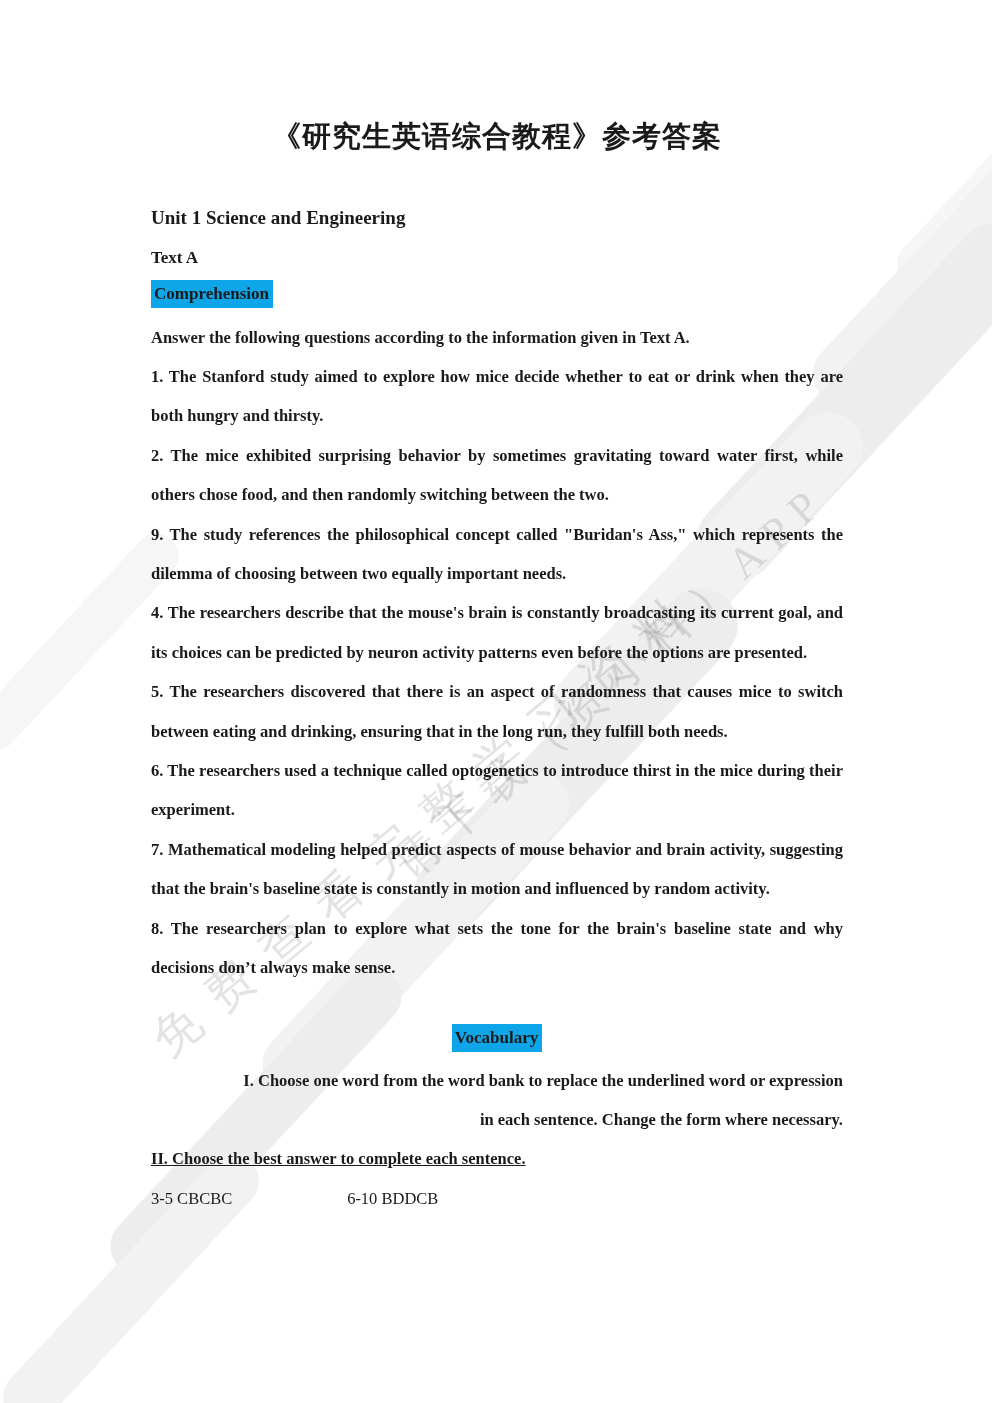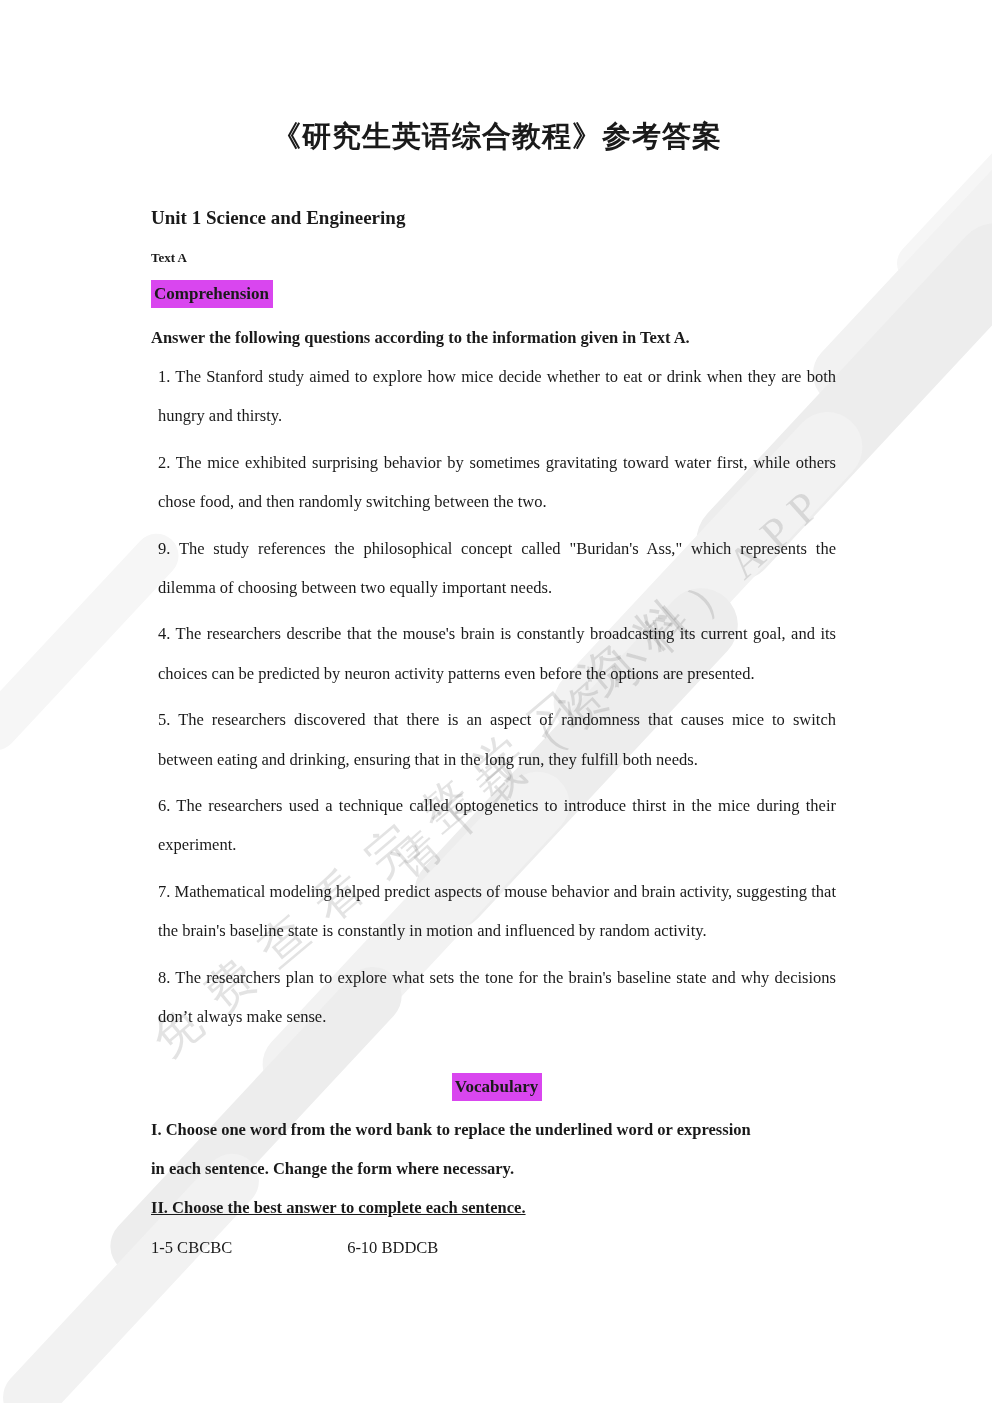--- a/index.html
+++ b/index.html
@@ -39,41 +39,41 @@
   .doc-title{
     text-align:center;
     font-size:29px;font-weight:bold;
     letter-spacing:1px;
     line-height:36px;
   }
   .unit-heading{
     font-size:19px;font-weight:bold;
     margin-top:52px;line-height:23px;
   }
-  .section-label{font-size:13px;font-weight:bold;margin-top:18px;line-height:22px;}
+  .section-label{font-size:17px;font-weight:bold;margin-top:18px;line-height:22px;}
   .hl-row{margin-top:11px;line-height:0;}
   .hl{
     display:inline-block;
-    background:#d946ef;
+    background:#0ea5e9;
     font-size:17px;font-weight:bold;
     line-height:22px;
     padding:3px 4px 3px 3px;
   }
   .bold-instruction{
     font-size:16.5px;font-weight:bold;
     margin-top:19px;line-height:22px;
   }
   .answers{margin-top:8px;}
   .answers p{
-    margin:7px;font-size:16.5px;
+    margin:0;font-size:16.5px;
     line-height:39.4px;
-    text-align:justify;text-justify:inter-word;
+    text-align:justify;text-justify:inter-word;font-weight:bold;
   }
   .vocab-gap{margin-top:36px;text-align:center;}
-  .instr-lines{margin-top:9px;}
+  .instr-lines{margin-top:9px;text-align:right;}
   .instr-lines div{
     font-size:16.5px;font-weight:bold;line-height:39.4px;
   }
   .word-grid{
     display:grid;
     grid-template-columns:144px 137px 149px 118px auto;
     margin-top:0;
   }
   .word-grid span{font-size:16.5px;line-height:39.4px;}
   .part2-instruction{font-size:16.5px;font-weight:bold;line-height:39.4px;margin-top:0;text-decoration:underline;}
@@ -132,18 +132,18 @@
 
     <div class="instr-lines">
       <div>I. Choose one word from the word bank to replace the underlined word or expression</div>
       <div>in each sentence. Change the form where necessary.</div>
     </div>
 
 
     <div class="part2-instruction">II. Choose the best answer to complete each sentence.</div>
 
     <div class="answer-key">
-      <span class="k1">1-5 CBCBC</span>
+      <span class="k1">3-5 CBCBC</span>
       <span class="k2">6-10 BDDCB</span>
     </div>
 
   </div>
 </div>
 
 </body></html>

